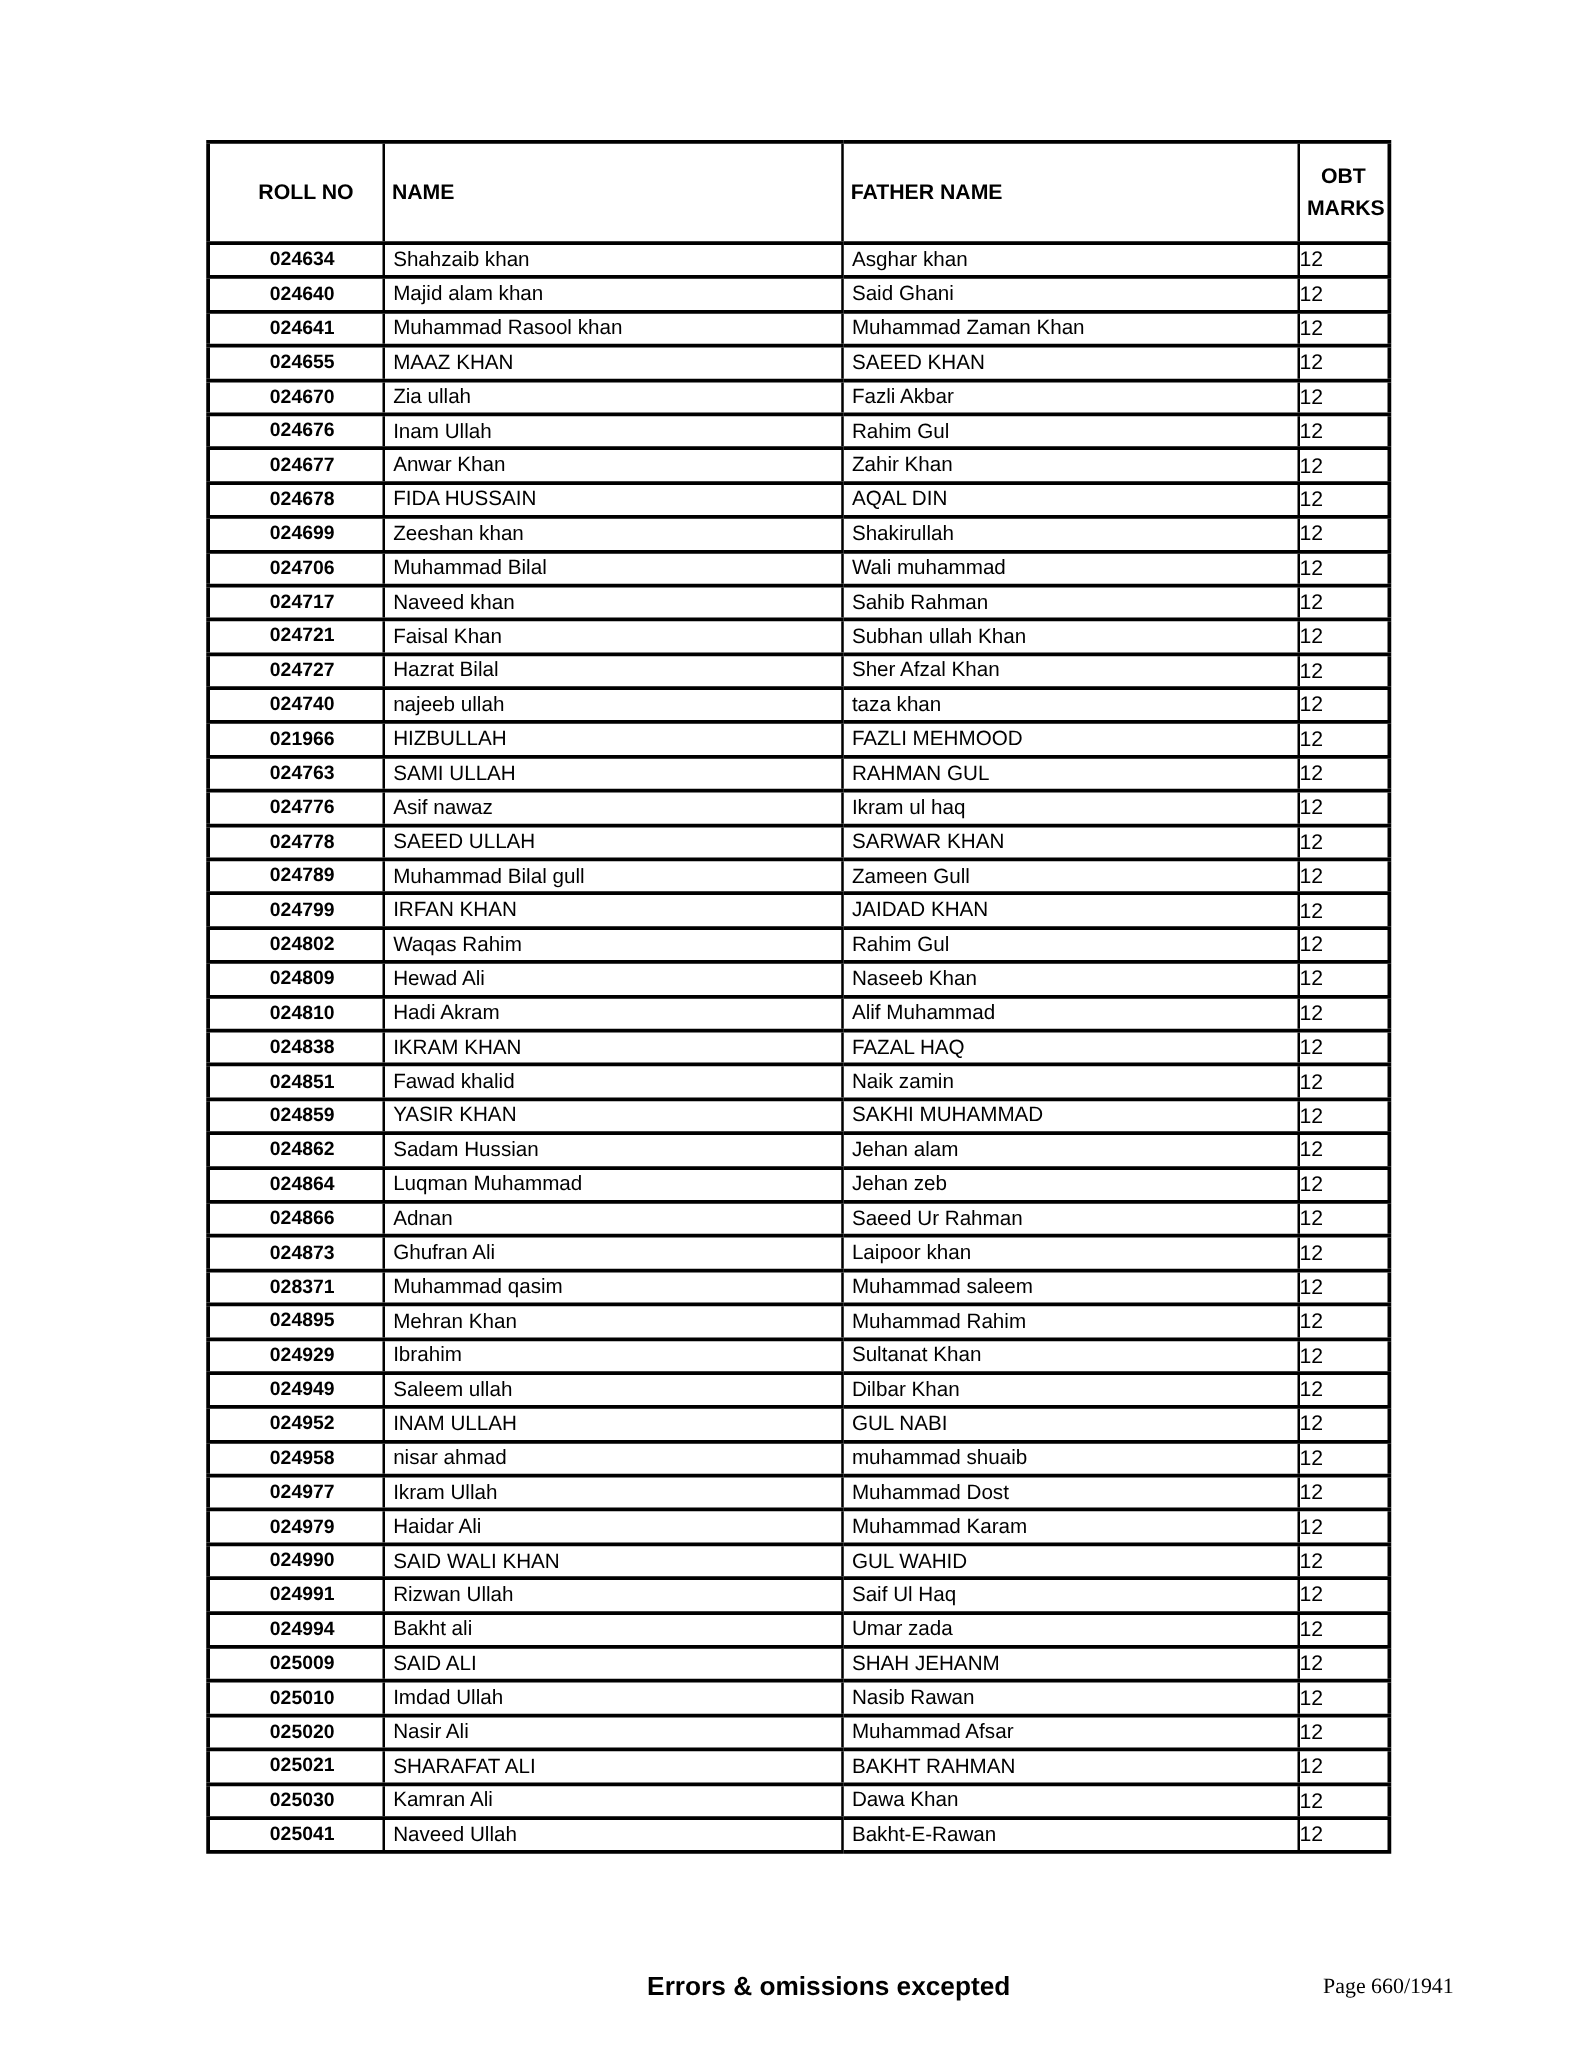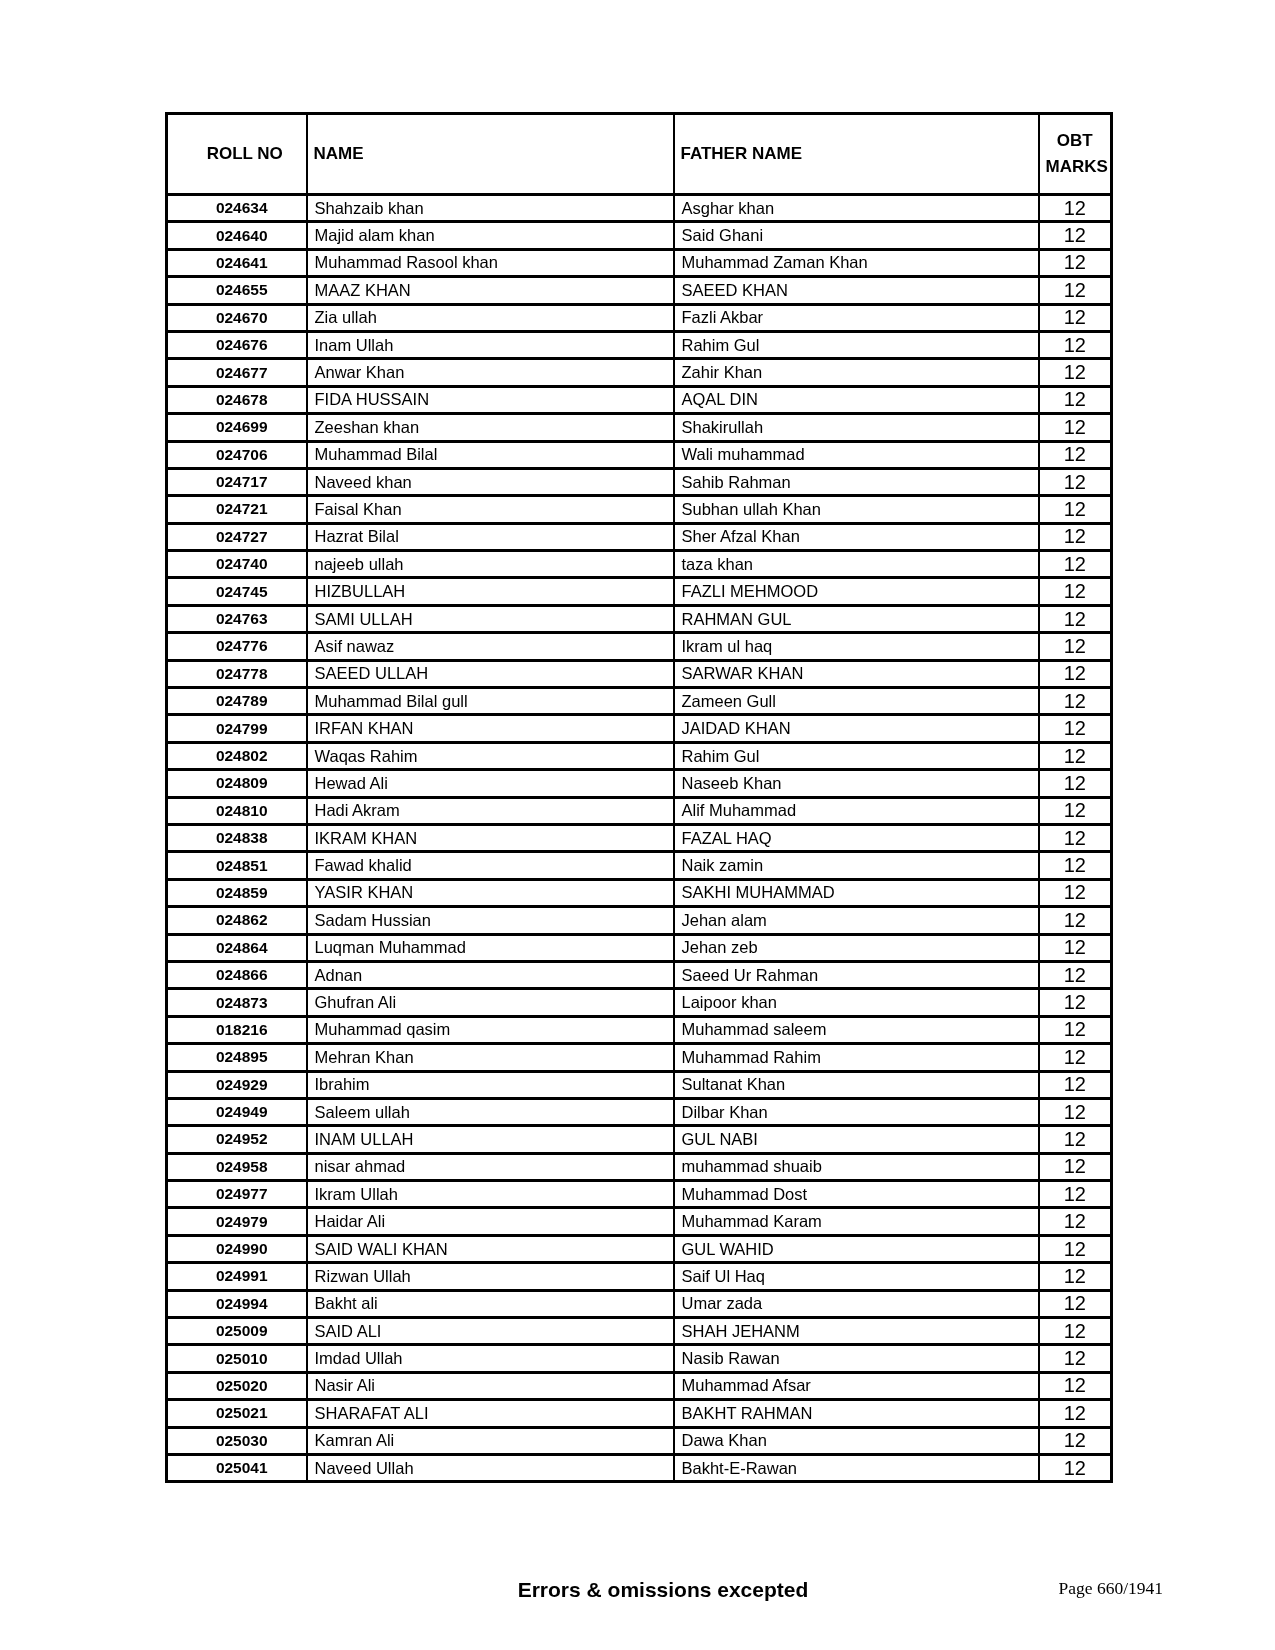--- a/index.html
+++ b/index.html
@@ -63,22 +63,21 @@
     font-size: 15.5px;
     padding-left: 10px;
   }
   .marks-table td.c-name,
   .marks-table td.c-father {
     text-align: left;
     padding-left: 7px;
     font-size: 16.5px;
   }
   .marks-table td.c-marks {
-    text-align: center;
-    font-size: 20px;
+    font-size: 17px;
   }
   .footer-note {
     position: absolute;
     top: 1578px;
     left: 663px;
     transform: translateX(-50%);
     font-size: 21px;
     font-weight: bold;
     white-space: nowrap;
   }
@@ -190,21 +189,21 @@
     <td class="c-father">Sher Afzal Khan</td>
     <td class="c-marks">12</td>
   </tr>
         <tr>
     <td class="c-roll">024740</td>
     <td class="c-name">najeeb ullah</td>
     <td class="c-father">taza khan</td>
     <td class="c-marks">12</td>
   </tr>
         <tr>
-    <td class="c-roll">024745</td>
+    <td class="c-roll">021966</td>
     <td class="c-name">HIZBULLAH</td>
     <td class="c-father">FAZLI MEHMOOD</td>
     <td class="c-marks">12</td>
   </tr>
         <tr>
     <td class="c-roll">024763</td>
     <td class="c-name">SAMI ULLAH</td>
     <td class="c-father">RAHMAN GUL</td>
     <td class="c-marks">12</td>
   </tr>
@@ -286,21 +285,21 @@
     <td class="c-father">Saeed Ur Rahman</td>
     <td class="c-marks">12</td>
   </tr>
         <tr>
     <td class="c-roll">024873</td>
     <td class="c-name">Ghufran Ali</td>
     <td class="c-father">Laipoor khan</td>
     <td class="c-marks">12</td>
   </tr>
         <tr>
-    <td class="c-roll">018216</td>
+    <td class="c-roll">028371</td>
     <td class="c-name">Muhammad qasim</td>
     <td class="c-father">Muhammad saleem</td>
     <td class="c-marks">12</td>
   </tr>
         <tr>
     <td class="c-roll">024895</td>
     <td class="c-name">Mehran Khan</td>
     <td class="c-father">Muhammad Rahim</td>
     <td class="c-marks">12</td>
   </tr>

